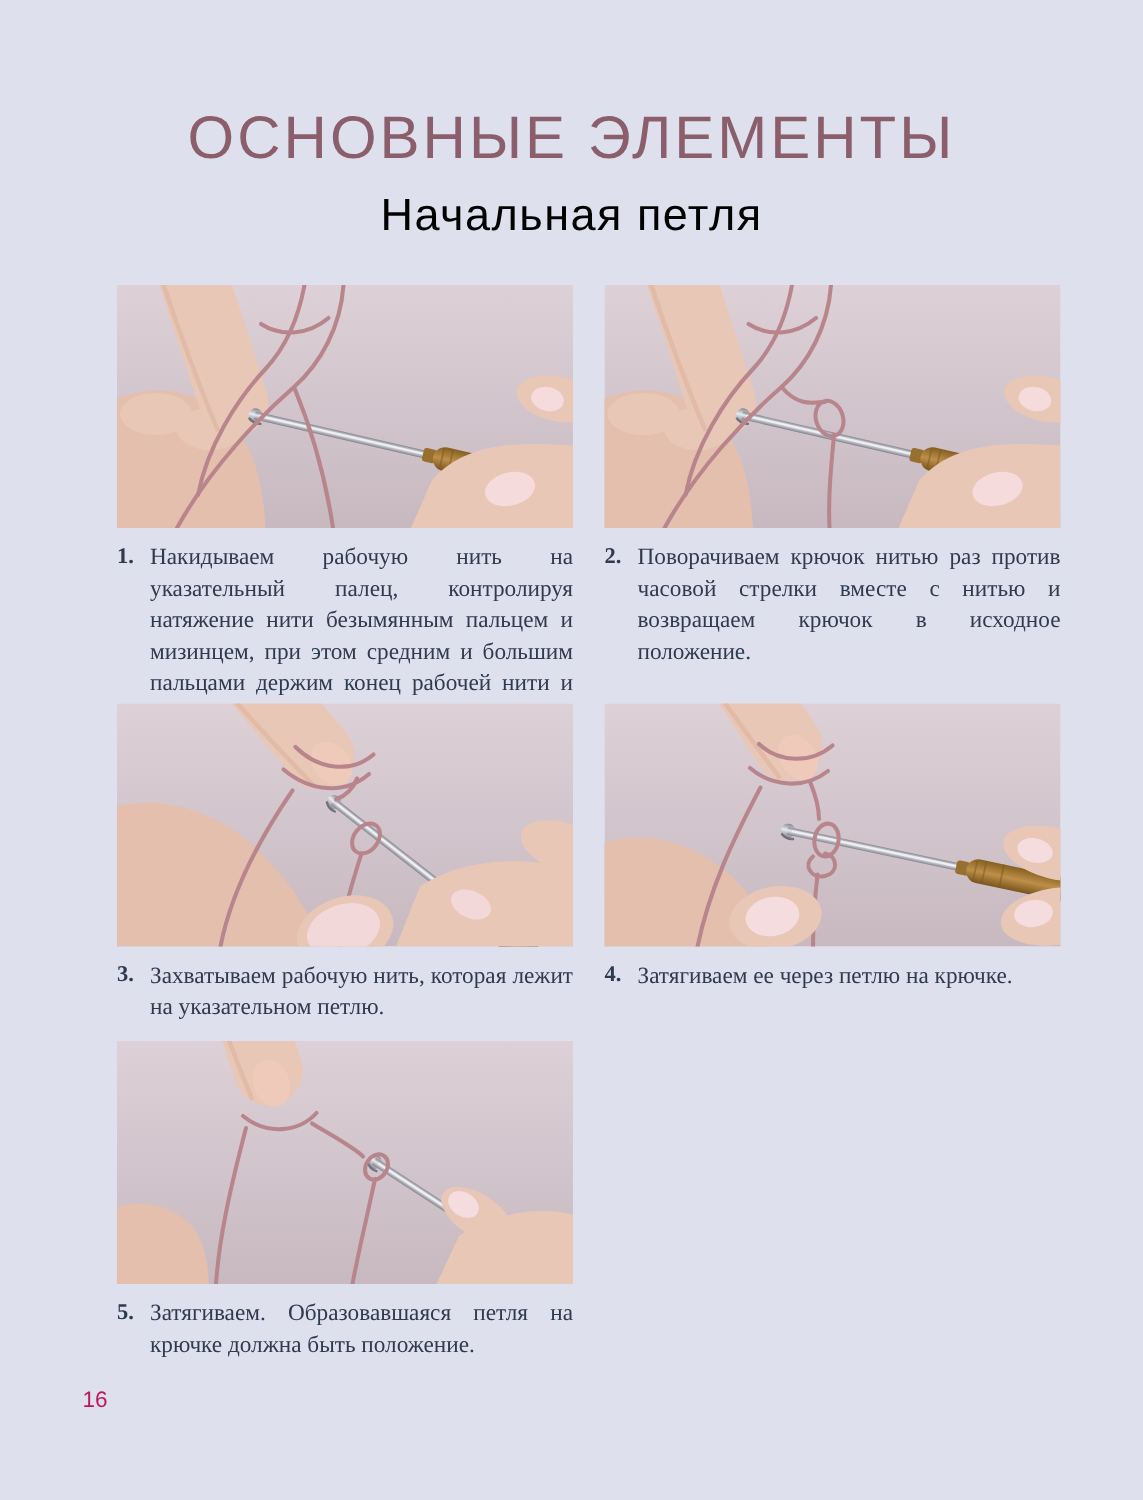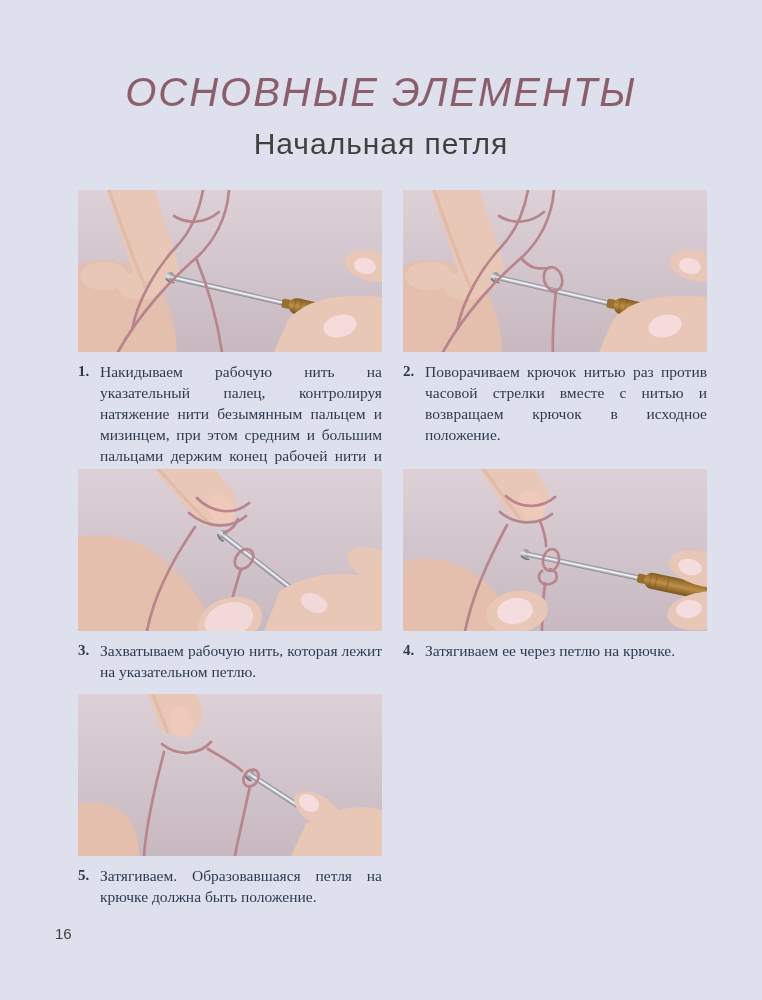--- a/index.html
+++ b/index.html
@@ -3,41 +3,41 @@
 <meta charset="utf-8">
 <style>
   html,body{margin:0;padding:0;background:#dfe0ee;}
   .page{
     position:relative;width:762px;height:1000px;overflow:hidden;
     background:#dfe0ee;font-family:"Liberation Serif",serif;
   }
   .title{
     position:absolute;top:70px;left:0;width:762px;margin:0;
     text-align:center;font-family:"Liberation Sans",sans-serif;
-    font-weight:normal;font-size:40px;letter-spacing:2px;color:#8b5e6b;font-style:italic;
+    font-weight:normal;font-size:40px;letter-spacing:2px;color:#8b5e6b;
   }
   .subtitle{
     position:absolute;top:127px;left:0;width:762px;margin:0;
     text-align:center;font-family:"Liberation Sans",sans-serif;
-    font-weight:normal;font-size:30px;letter-spacing:1px;color:#404040;
+    font-weight:normal;font-size:30px;letter-spacing:1px;color:#000000;
   }
   figure.step{position:absolute;margin:0;width:304px;}
   .pos1{left:78px;top:190px;}
   .pos2{left:403px;top:190px;}
   .pos3{left:78px;top:469px;}
   .pos4{left:403px;top:469px;}
   .pos5{left:78px;top:694px;}
   .photo{width:304px;height:162px;line-height:0;}
   .photo svg{display:block;}
   figcaption.cap{display:flex;margin-top:9px;width:304px;}
   .num{flex:none;width:22px;font-weight:bold;font-size:15px;line-height:21px;color:#2e3a4e;}
   .txt{flex:1;margin:0;font-size:15.5px;line-height:21px;text-align:justify;color:#2e3a4e;hyphens:manual;}
   .pagenum{
     position:absolute;left:55px;top:925px;
-    font-family:"Liberation Sans",sans-serif;font-size:15px;color:#404040;
+    font-family:"Liberation Sans",sans-serif;font-size:15px;color:#be185d;
   }
 </style>
 </head>
 <body>
 
 <svg width="0" height="0" style="position:absolute" aria-hidden="true">
   <defs>
     <linearGradient id="bgG" x1="0" y1="0" x2="0" y2="1">
       <stop offset="0" stop-color="#ddd0d7"></stop>
         <stop offset="1" stop-color="#c8b9c1"></stop>

